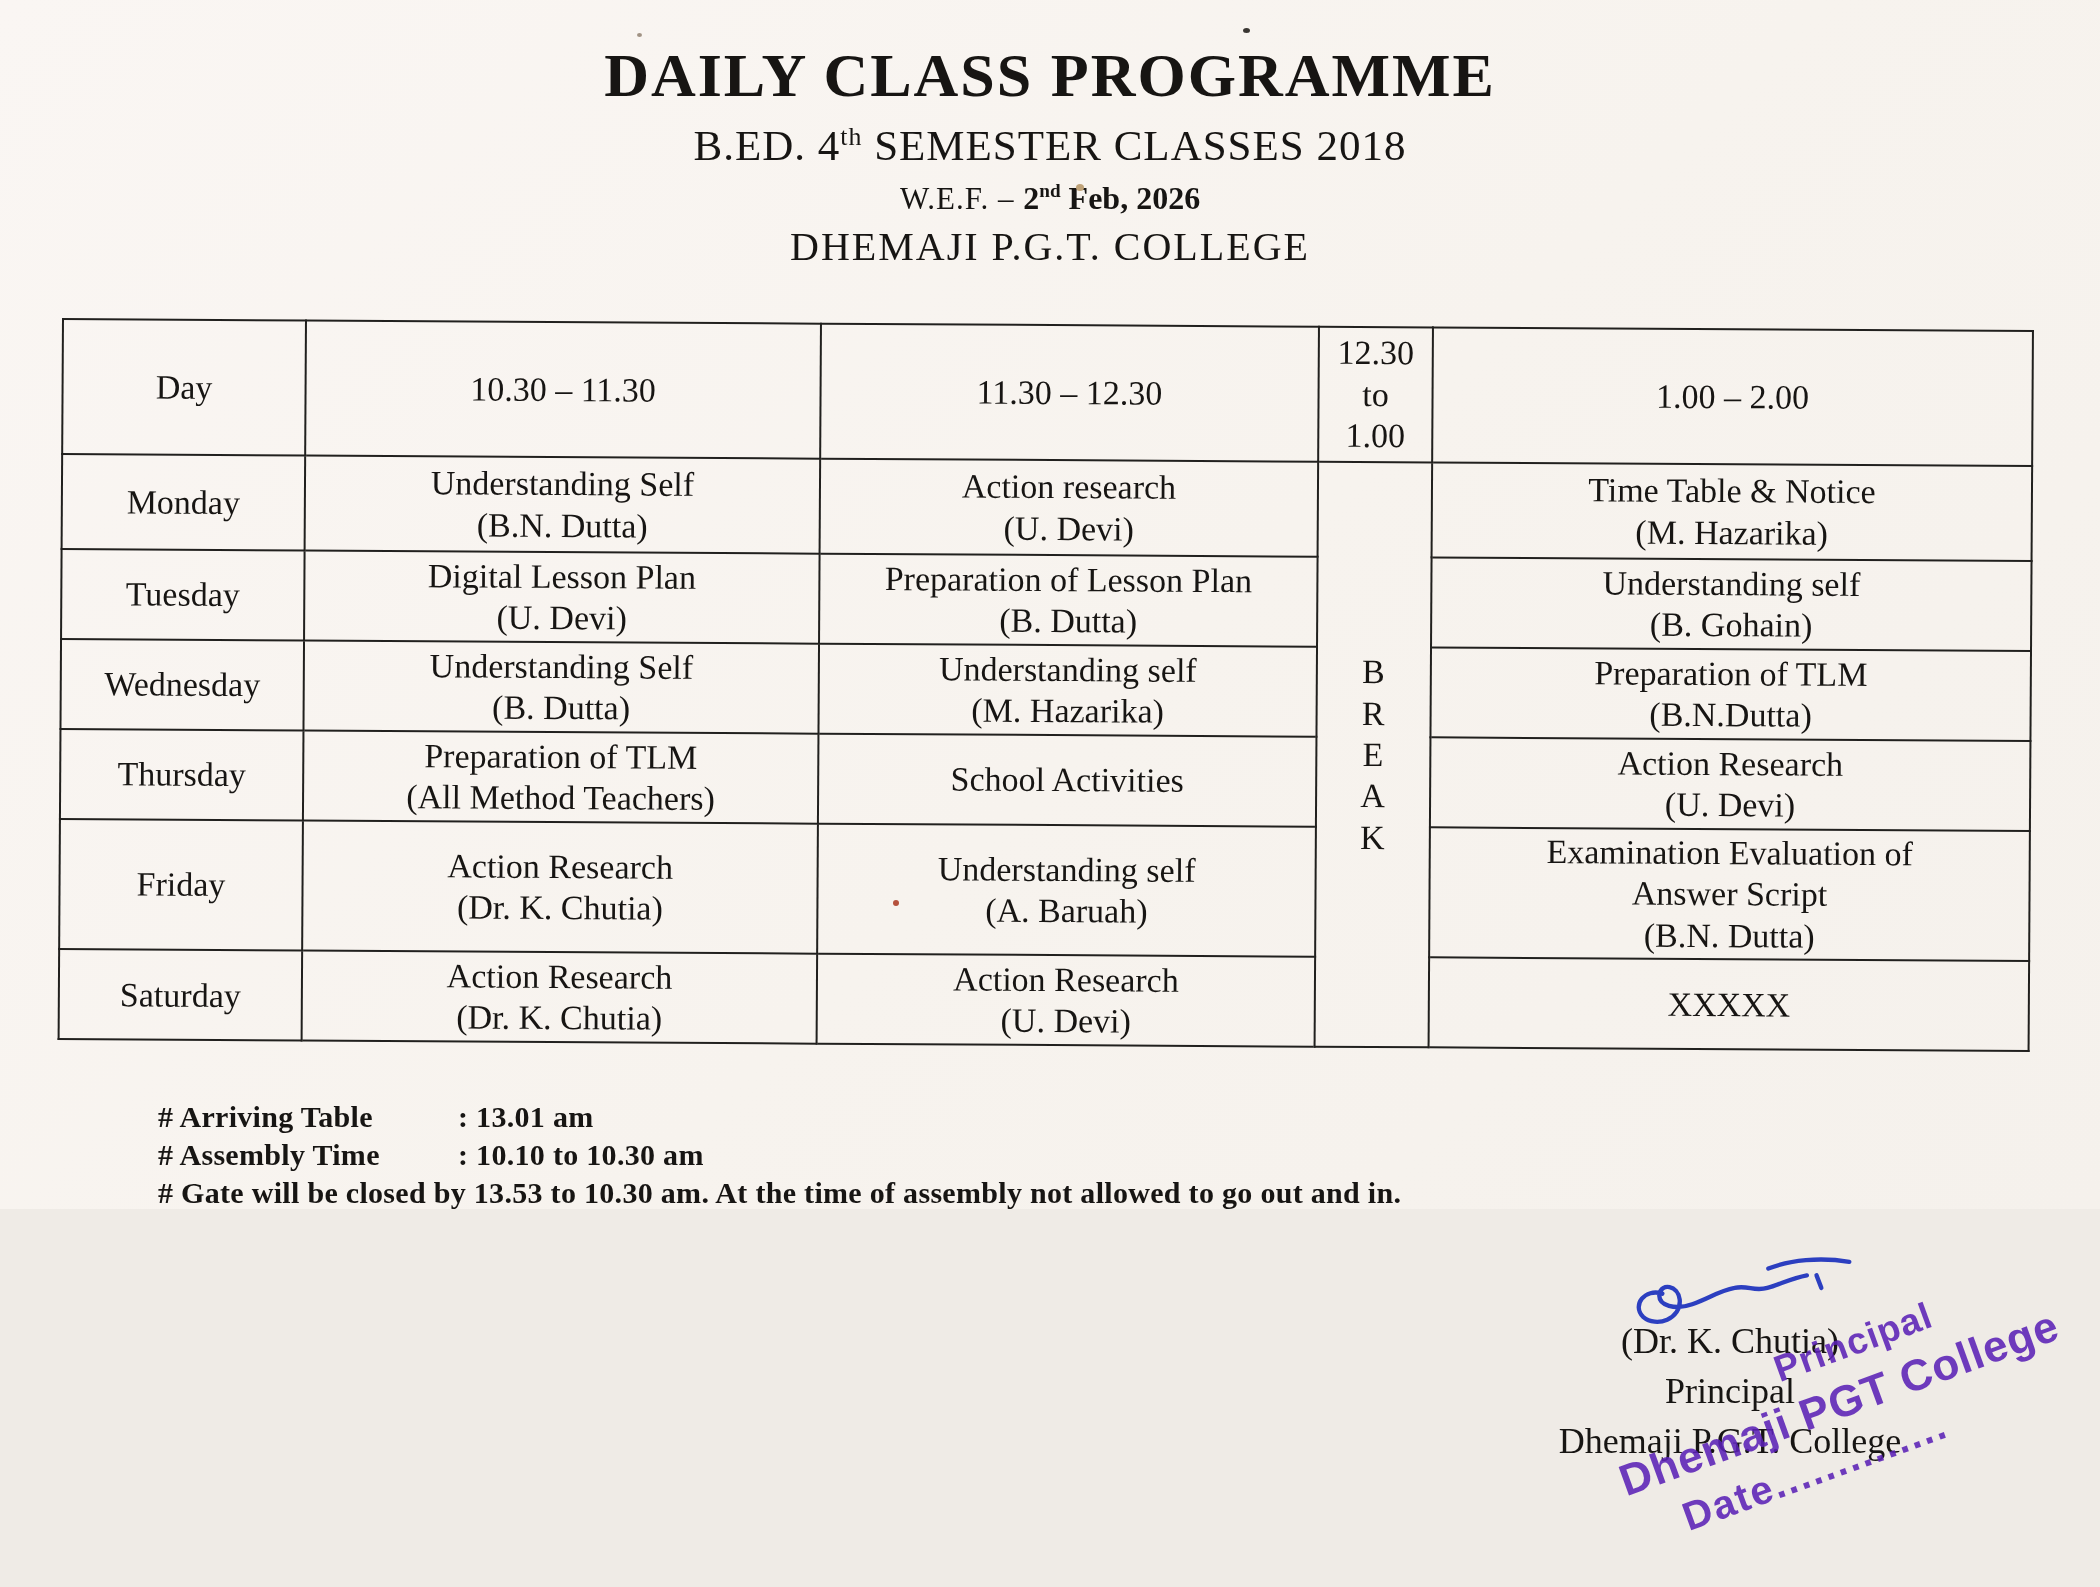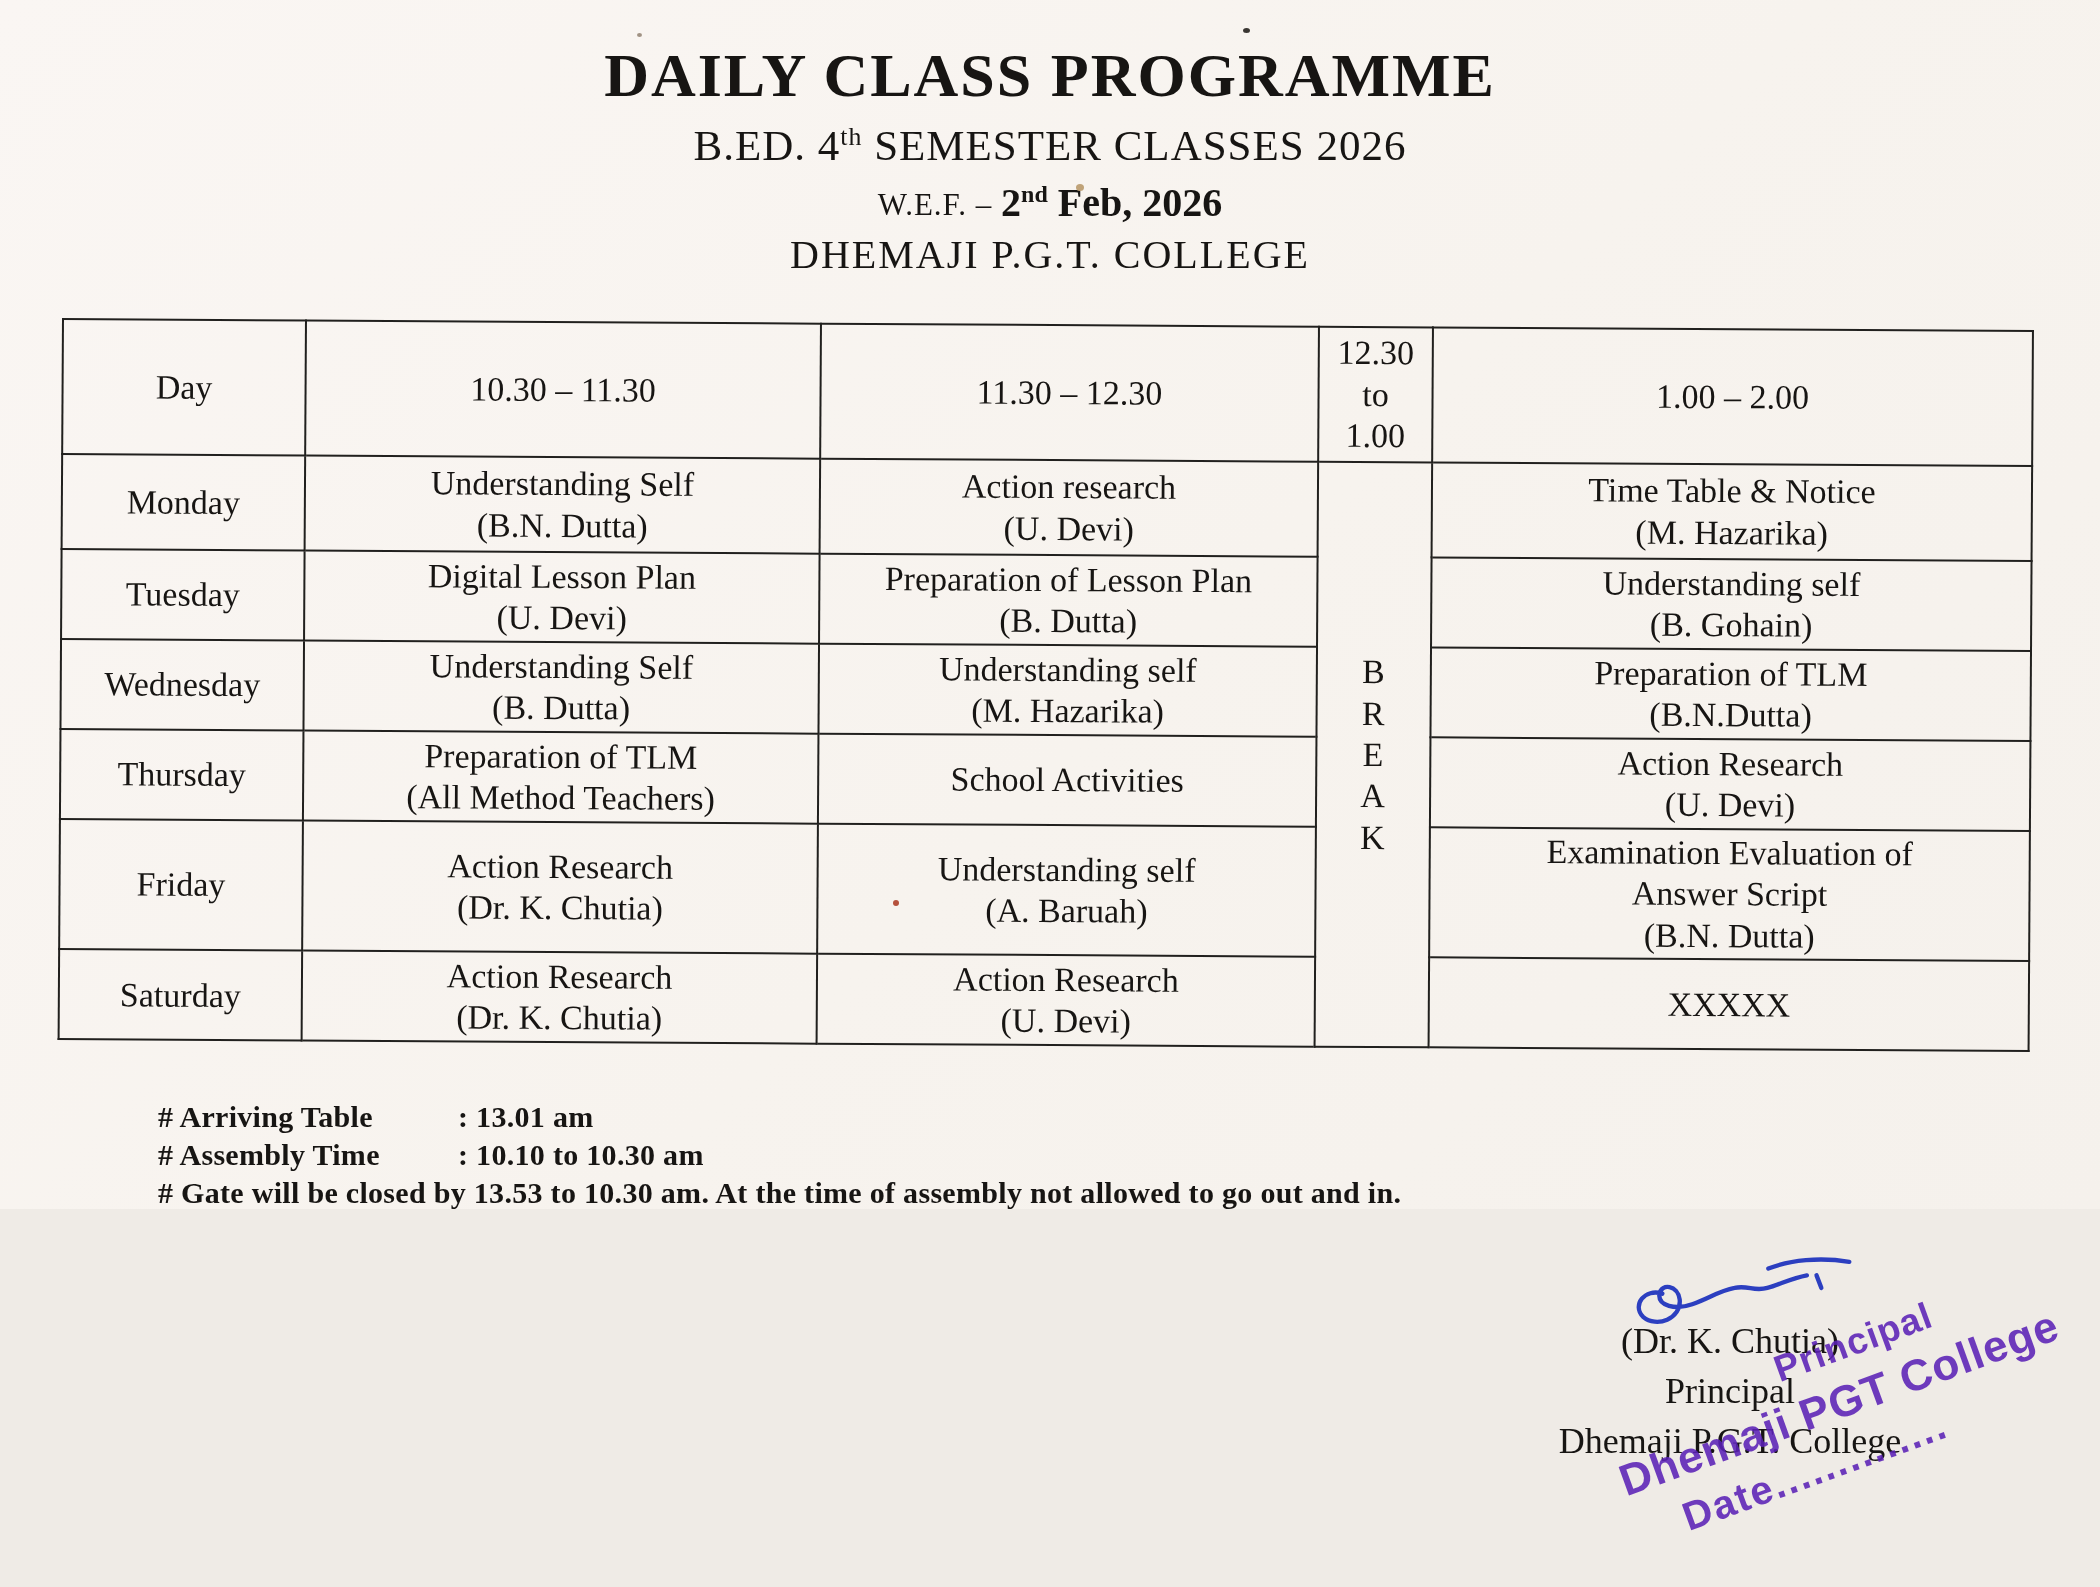--- a/index.html
+++ b/index.html
@@ -21,21 +21,21 @@
     text-align: center; line-height: 1.0;
   }
   .doc-title {
     font-size: 62px; font-weight: 700; letter-spacing: 2px;
     margin: 0 0 18px 0;
   }
   .doc-subtitle { font-size: 43px; margin: 0 0 14px 0; letter-spacing: 1px; }
   .doc-subtitle sup, .doc-wef sup { font-size: 60%; vertical-align: super; text-align: right; }
   .doc-wef { font-size: 34px; margin: 0 0 12px 0; }
   .doc-wef .wef-label { font-size: 31px; letter-spacing: 1px; }
-  .doc-wef .wef-bold { font-weight: 700; font-size: 40px; }
+  .doc-wef .wef-bold { font-weight: 700; font-size: 32px; }
   .doc-college { font-size: 40px; margin: 0; letter-spacing: 2px; }
 
   
   .table-wrap {
     position: absolute; left: 62px; top: 318px;
     transform: rotate(0.35deg); transform-origin: 0 0;
   }
   table.timetable {
     border-collapse: collapse; table-layout: fixed;
     width: 1970px;
@@ -107,21 +107,21 @@
   .speck.s3 { left: 1076px; top: 184px; width: 8px; height: 7px; background: #c0a379; }
   .speck.s4 { left: 893px;  top: 900px; width: 6px; height: 6px; background: #b5513c; }
 </style>
 </head>
 <body>
 
 <div class="page">
 
   <div class="doc-header">
     <div class="doc-title">DAILY CLASS PROGRAMME</div>
-    <div class="doc-subtitle"><span>B.ED. 4</span><sup>th</sup><span> SEMESTER CLASSES 2026</span></div>
+    <div class="doc-subtitle"><span>B.ED. 4</span><sup>th</sup><span> SEMESTER CLASSES 2018</span></div>
     <div class="doc-wef"><span class="wef-label">W.E.F. – </span><span class="wef-bold"><span>2</span><sup>nd</sup><span> Feb, 2026</span></span></div>
     <div class="doc-college">DHEMAJI P.G.T. COLLEGE</div>
   </div>
 
   <div class="table-wrap">
     <table class="timetable">
       <colgroup>
         <col class="c-day">
           <col class="c-s1">
           <col class="c-s2">

